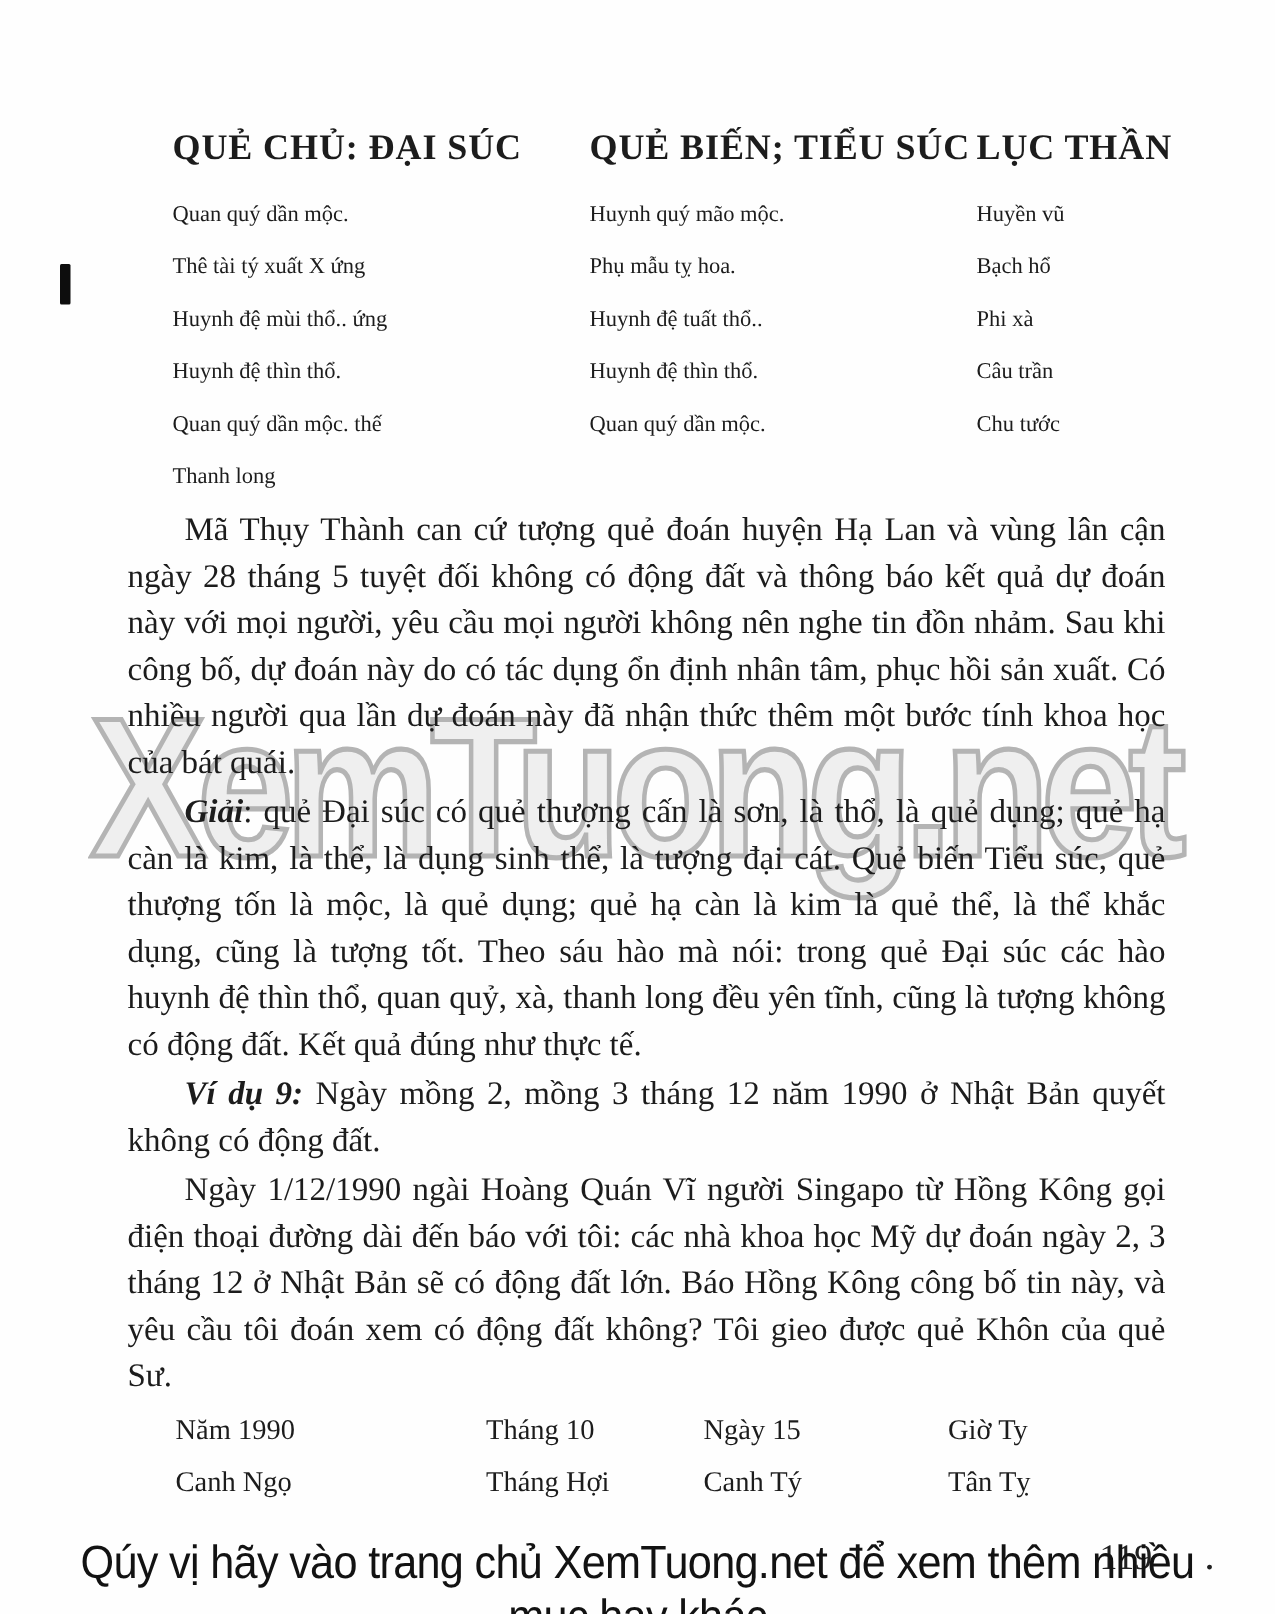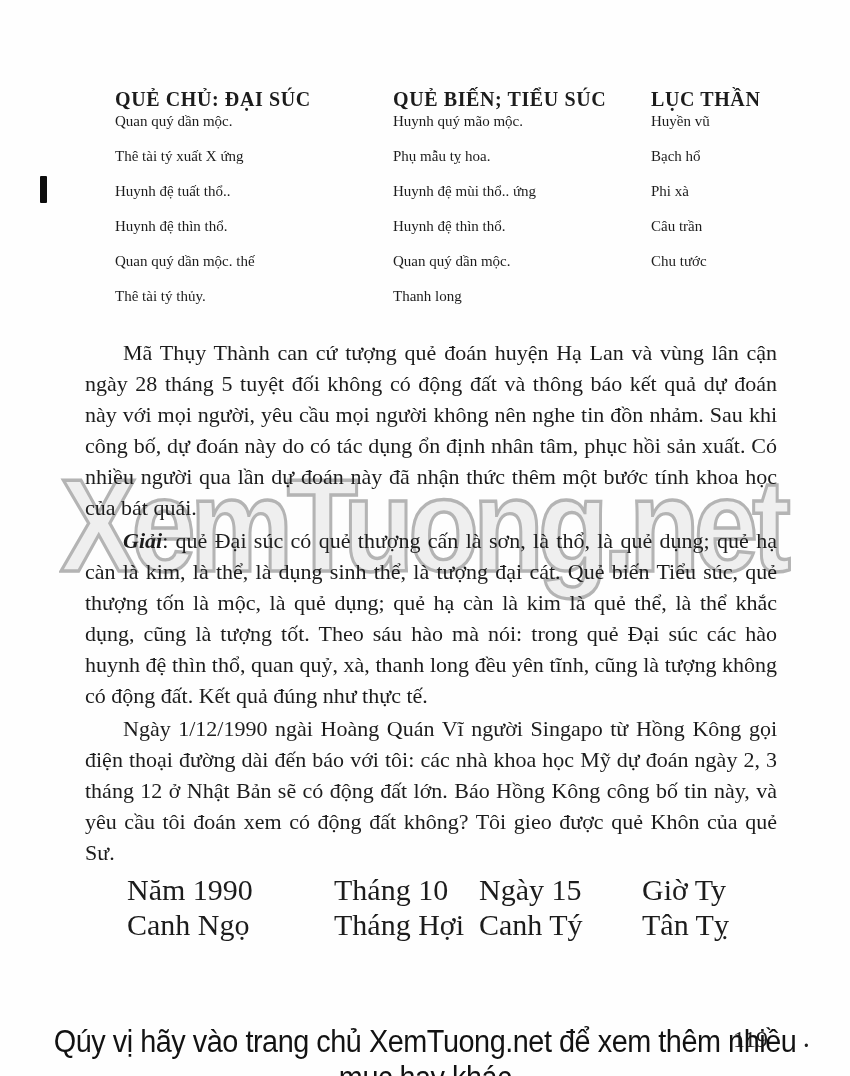--- a/index.html
+++ b/index.html
@@ -23,34 +23,34 @@
     color:#efefef; -webkit-text-stroke:3px #b4b4b4;
     transform:scaleY(1.14); transform-origin:left center;
   }
 
   
   .hex-table { position:absolute; top:88px; left:115px; width:680px; z-index:1; }
   .ht-row {
     display:grid; grid-template-columns:278px 258px 1fr;
     font-size:15px; margin-bottom:13px; line-height:22px;
   }
-  .ht-header { font-weight:bold; font-size:20px; letter-spacing:0.6px; margin-bottom:0; }
+  .ht-header { font-weight:bold; font-size:24px; letter-spacing:0.6px; margin-bottom:22px; }
 
   
   .content { position:absolute; top:336px; left:85px; width:692px; z-index:1; }
   .content p {
     margin:1px 0 2px 0; font-size:22px; line-height:31px;
     text-align:justify; text-indent:38px;
   }
   .lead-italic { font-style:italic; font-weight:bold; }
 
   
   .date-table {
     display:grid; grid-template-columns:207px 145px 163px 1fr;
-    margin:10px 0 0 42px; font-size:30px; row-gap:11px; line-height:24px;
+    margin:10px 0 0 32px; font-size:19px; row-gap:11px; line-height:24px;
   }
 
   
   .footer {
     position:absolute; left:0; right:0; bottom:6px; height:46px; z-index:2;
     text-align:center;
   }
   .footer-text {
     display:inline-block; position:relative; z-index:2;
     font-family:"Liberation Sans", sans-serif; font-size:31px; color:#121212;
@@ -85,43 +85,43 @@
       <span>Quan quý dần mộc.</span>
       <span>Huynh quý mão mộc.</span>
       <span>Huyền vũ</span>
     </div>
     <div class="ht-row">
       <span>Thê tài tý xuất X ứng</span>
       <span>Phụ mẫu tỵ hoa.</span>
       <span>Bạch hổ</span>
     </div>
     <div class="ht-row">
+      <span>Huynh đệ mùi thổ.. ứng</span>
       <span>Huynh đệ tuất thổ..</span>
-      <span>Huynh đệ mùi thổ.. ứng</span>
       <span>Phi xà</span>
     </div>
     <div class="ht-row">
       <span>Huynh đệ thìn thổ.</span>
       <span>Huynh đệ thìn thổ.</span>
       <span>Câu trần</span>
     </div>
     <div class="ht-row">
       <span>Quan quý dần mộc. thế</span>
       <span>Quan quý dần mộc.</span>
       <span>Chu tước</span>
     </div>
     <div class="ht-row">
-      <span>Thê tài tý thủy.</span>
       <span>Thanh long</span>
     </div>
   </div>
 
   <div class="content">
     <p>Mã Thụy Thành can cứ tượng quẻ đoán huyện Hạ Lan và vùng lân cận ngày 28 tháng 5 tuyệt đối không có động đất và thông báo kết quả dự đoán này với mọi người, yêu cầu mọi người không nên nghe tin đồn nhảm. Sau khi công bố, dự đoán này do có tác dụng ổn định nhân tâm, phục hồi sản xuất. Có nhiều người qua lần dự đoán này đã nhận thức thêm một bước tính khoa học của bát quái.</p>
     <p><span class="lead-italic">Giải</span><span>: quẻ Đại súc có quẻ thượng cấn là sơn, là thổ, là quẻ dụng; quẻ hạ càn là kim, là thể, là dụng sinh thể, là tượng đại cát. Quẻ biến Tiểu súc, quẻ thượng tốn là mộc, là quẻ dụng; quẻ hạ càn là kim là quẻ thể, là thể khắc dụng, cũng là tượng tốt. Theo sáu hào mà nói: trong quẻ Đại súc các hào huynh đệ thìn thổ, quan quỷ, xà, thanh long đều yên tĩnh, cũng là tượng không có động đất. Kết quả đúng như thực tế.</span></p>
+    <p><span class="lead-italic">Ví dụ 9:</span><span> Ngày mồng 2, mồng 3 tháng 12 năm 1990 ở Nhật Bản quyết không có động đất.</span></p>
     <p>Ngày 1/12/1990 ngài Hoàng Quán Vĩ người Singapo từ Hồng Kông gọi điện thoại đường dài đến báo với tôi: các nhà khoa học Mỹ dự đoán ngày 2, 3 tháng 12 ở Nhật Bản sẽ có động đất lớn. Báo Hồng Kông công bố tin này, và yêu cầu tôi đoán xem có động đất không? Tôi gieo được quẻ Khôn của quẻ Sư.</p>
 
     <div class="date-table">
       <span>Năm 1990</span>
       <span>Tháng 10</span>
       <span>Ngày 15</span>
       <span>Giờ Ty</span>
       <span>Canh Ngọ</span>
       <span>Tháng Hợi</span>
       <span>Canh Tý</span>

